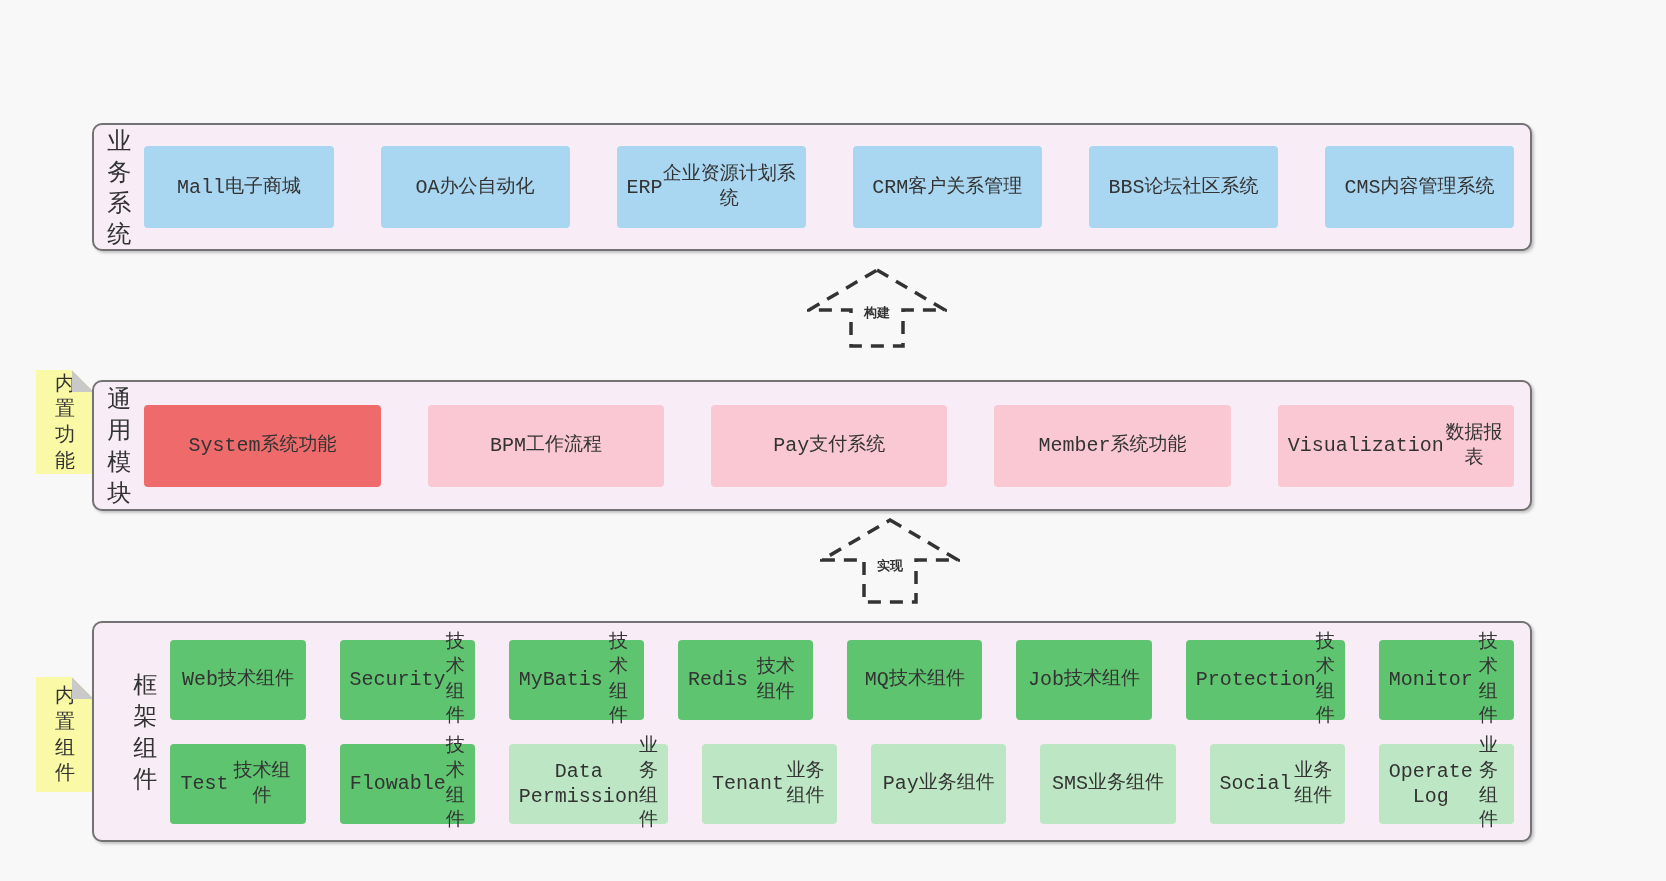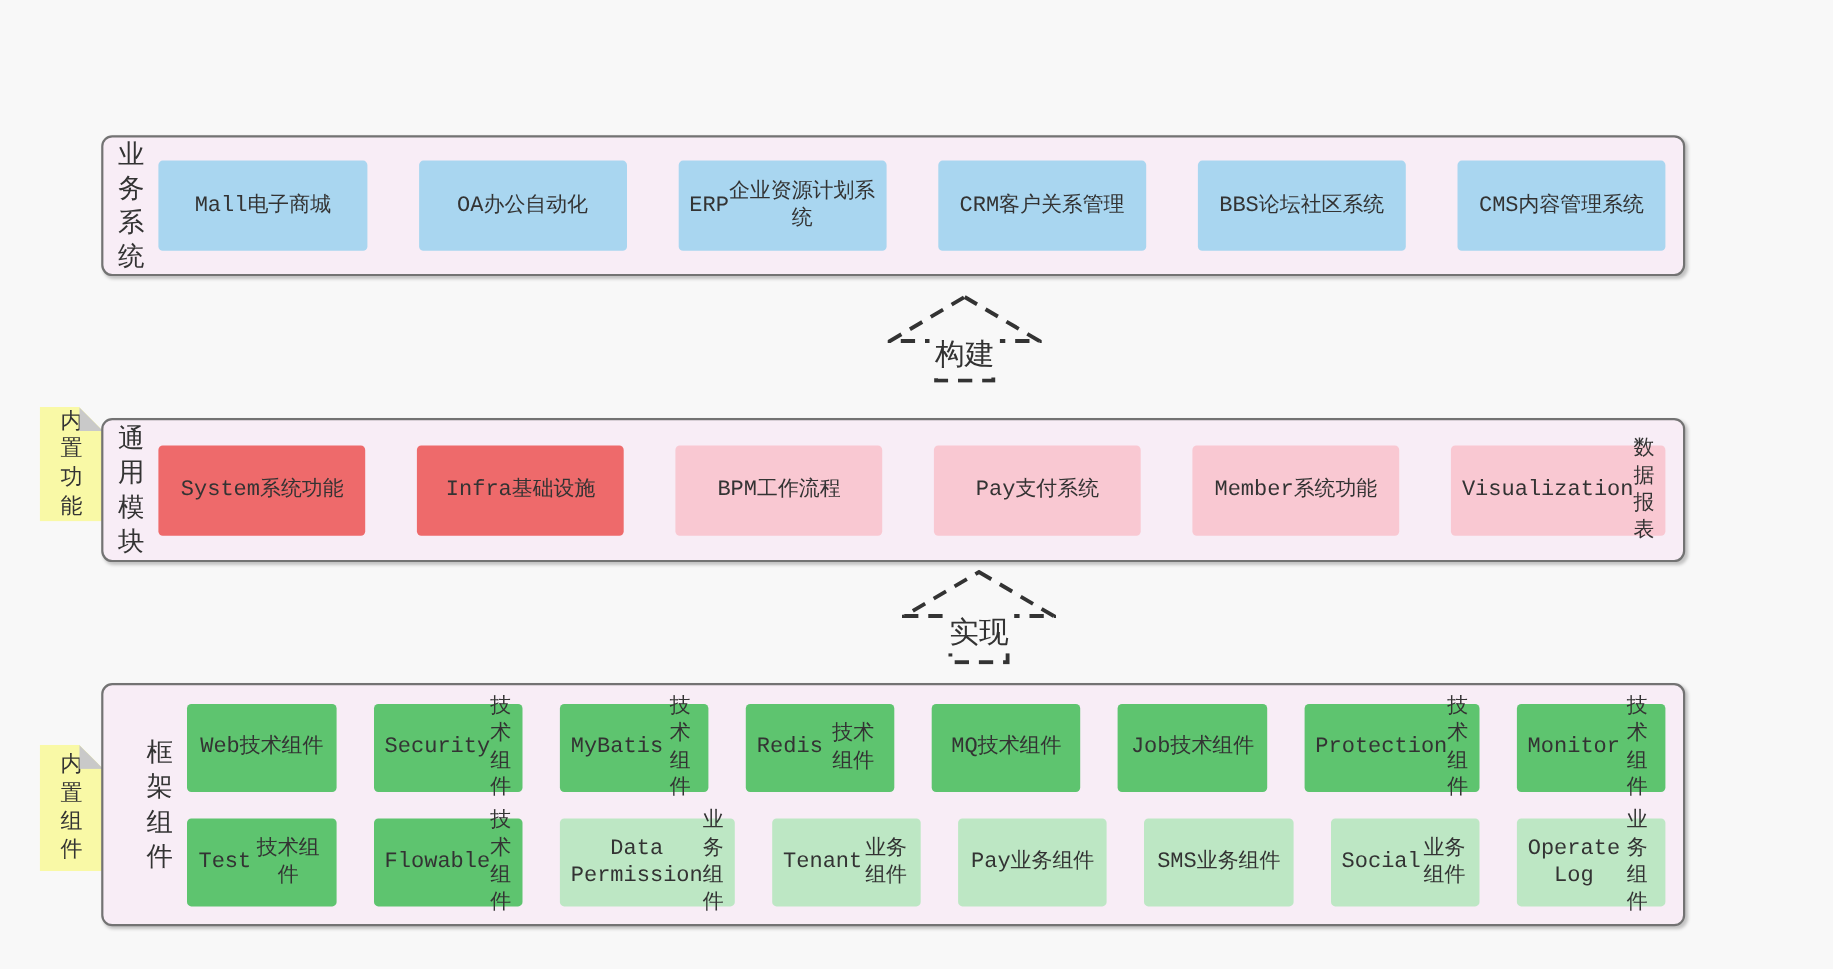--- a/index.html
+++ b/index.html
@@ -109,24 +109,25 @@
     z-index:3;
   }
   .arrow1 { left:807px; top:268px; height:80px; }
   .arrow2 { left:820px; top:518px; height:86px; }
   .arrow svg { display:block; width:100%; height:100%; }
   .arrow .alabel {
     position:absolute;
     left:50%; top:44%;
     transform:translateX(-50%);
     background:#f8f8f8;
-    font-size:27px;
+    font-size:13px;
     padding:1px 5px;
     white-space:nowrap;
     color:#333;
+    font-weight:bold;
   }
 </style>
 </head>
 <body>
 
 <div class="canvas">
 
   <div class="sticky sticky1">
     <div class="fold"></div>
     <div class="vlabel">内置功能</div>
@@ -174,24 +175,20 @@
     <div class="alabel">构建</div>
   </div>
 
   <div class="band band2">
     <div class="vlabel">通用模块</div>
     <div class="boxes-row">
       <div class="mbox red">
         <div class="en">System</div>
         <div class="zh">系统功能</div>
       </div>
-      <div class="mbox red">
-        <div class="en">Infra</div>
-        <div class="zh">基础设施</div>
-      </div>
       <div class="mbox pink">
         <div class="en">BPM</div>
         <div class="zh">工作流程</div>
       </div>
       <div class="mbox pink">
         <div class="en">Pay</div>
         <div class="zh">支付系统</div>
       </div>
       <div class="mbox pink">
         <div class="en">Member</div>

